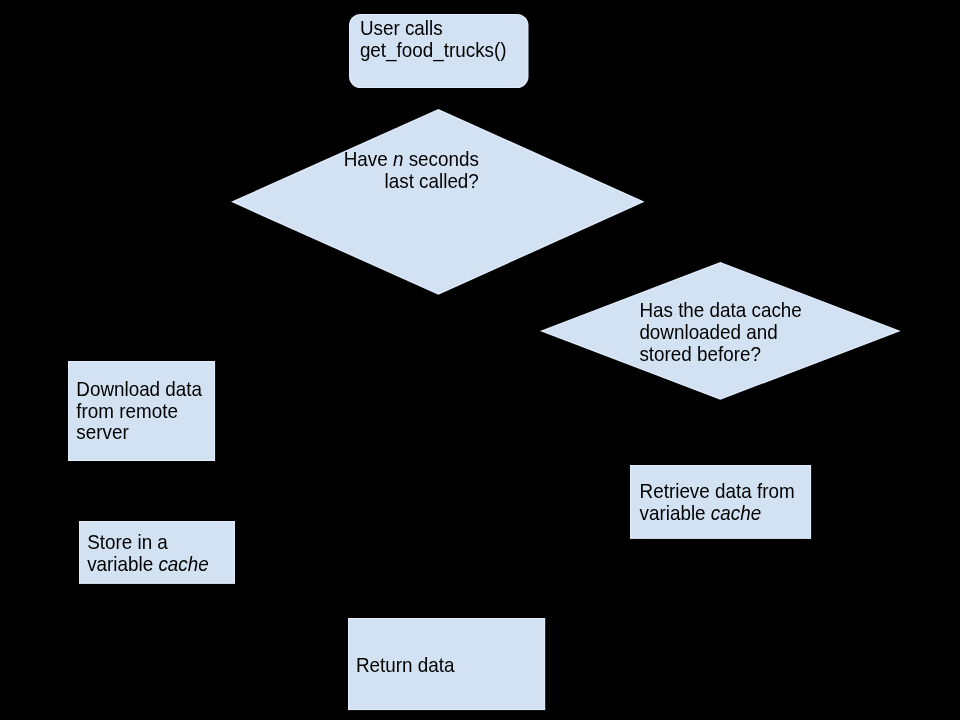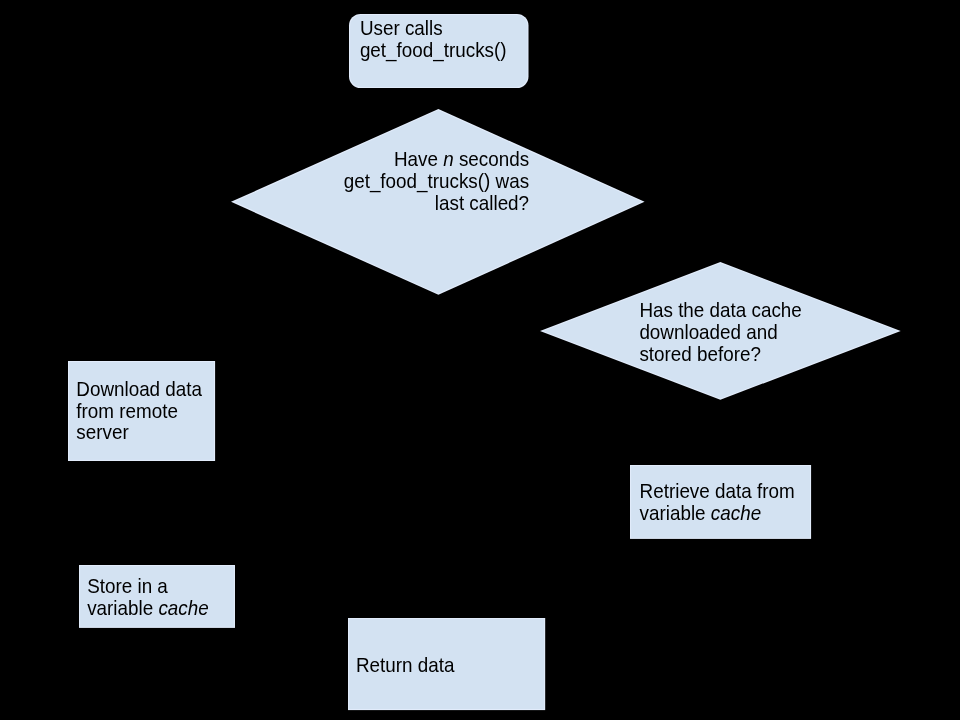--- a/index.html
+++ b/index.html
@@ -32,21 +32,20 @@
       </div>
   </div>
 
   <div class="node" style="left:231px;top:108.9px;width:413.6px;height:185.7px;text-align:right;">
     <svg width="413.6" height="185.7" viewBox="0 0 413.6 185.7">
       <polygon points="207.4,0 413.6,92.85 207.4,185.7 0,92.85" fill="#e2ecfb"></polygon>
       <polygon points="207.10,1.21 410.92,92.85 207.10,184.49 3.28,92.85" fill="#d3e2f2"></polygon>
     </svg>
     <div class="label" style="left:112.7px;top:39.3px;">
         <div><span>Have </span><span class="it">n</span><span> seconds</span></div>
-        <div>get_food_trucks() was</div>
         <div>last called?</div>
       </div>
   </div>
 
   <div class="node" style="left:539.8px;top:261.8px;width:360.7px;height:137.8px;">
     <svg width="360.7" height="137.8" viewBox="0 0 360.7 137.8">
       <polygon points="180.35,0 360.7,68.9 180.35,137.8 0,68.9" fill="#e2ecfb"></polygon>
       <polygon points="180.35,1.18 357.62,68.90 180.35,136.62 3.08,68.90" fill="#d3e2f2"></polygon>
     </svg>
     <div class="label" style="left:99.6px;top:37.4px;">
@@ -72,21 +71,21 @@
     <svg width="181.1" height="73.9" viewBox="0 0 181.1 73.9">
       <rect x="0" y="0" width="181.1" height="73.9" fill="#e2ecfb"></rect>
       <rect x="1.1" y="1.1" width="178.9" height="71.7" fill="#d3e2f2"></rect>
     </svg>
     <div class="label" style="left:9.6px;top:15px;">
         <div>Retrieve data from</div>
         <div><span>variable </span><span class="it">cache</span></div>
       </div>
   </div>
 
-  <div class="node" style="left:79px;top:521.1px;width:156px;height:49px;margin-top:44px;">
+  <div class="node" style="left:79px;top:521.1px;width:156px;height:49px;">
     <svg width="156" height="62.9" viewBox="0 0 156 62.9">
       <rect x="0" y="0" width="156" height="62.9" fill="#e2ecfb"></rect>
       <rect x="1.1" y="1.1" width="153.8" height="60.7" fill="#d3e2f2"></rect>
     </svg>
     <div class="label" style="left:8.2px;top:10.3px;">
         <div>Store in a</div>
         <div><span>variable </span><span class="it">cache</span></div>
       </div>
   </div>
 

